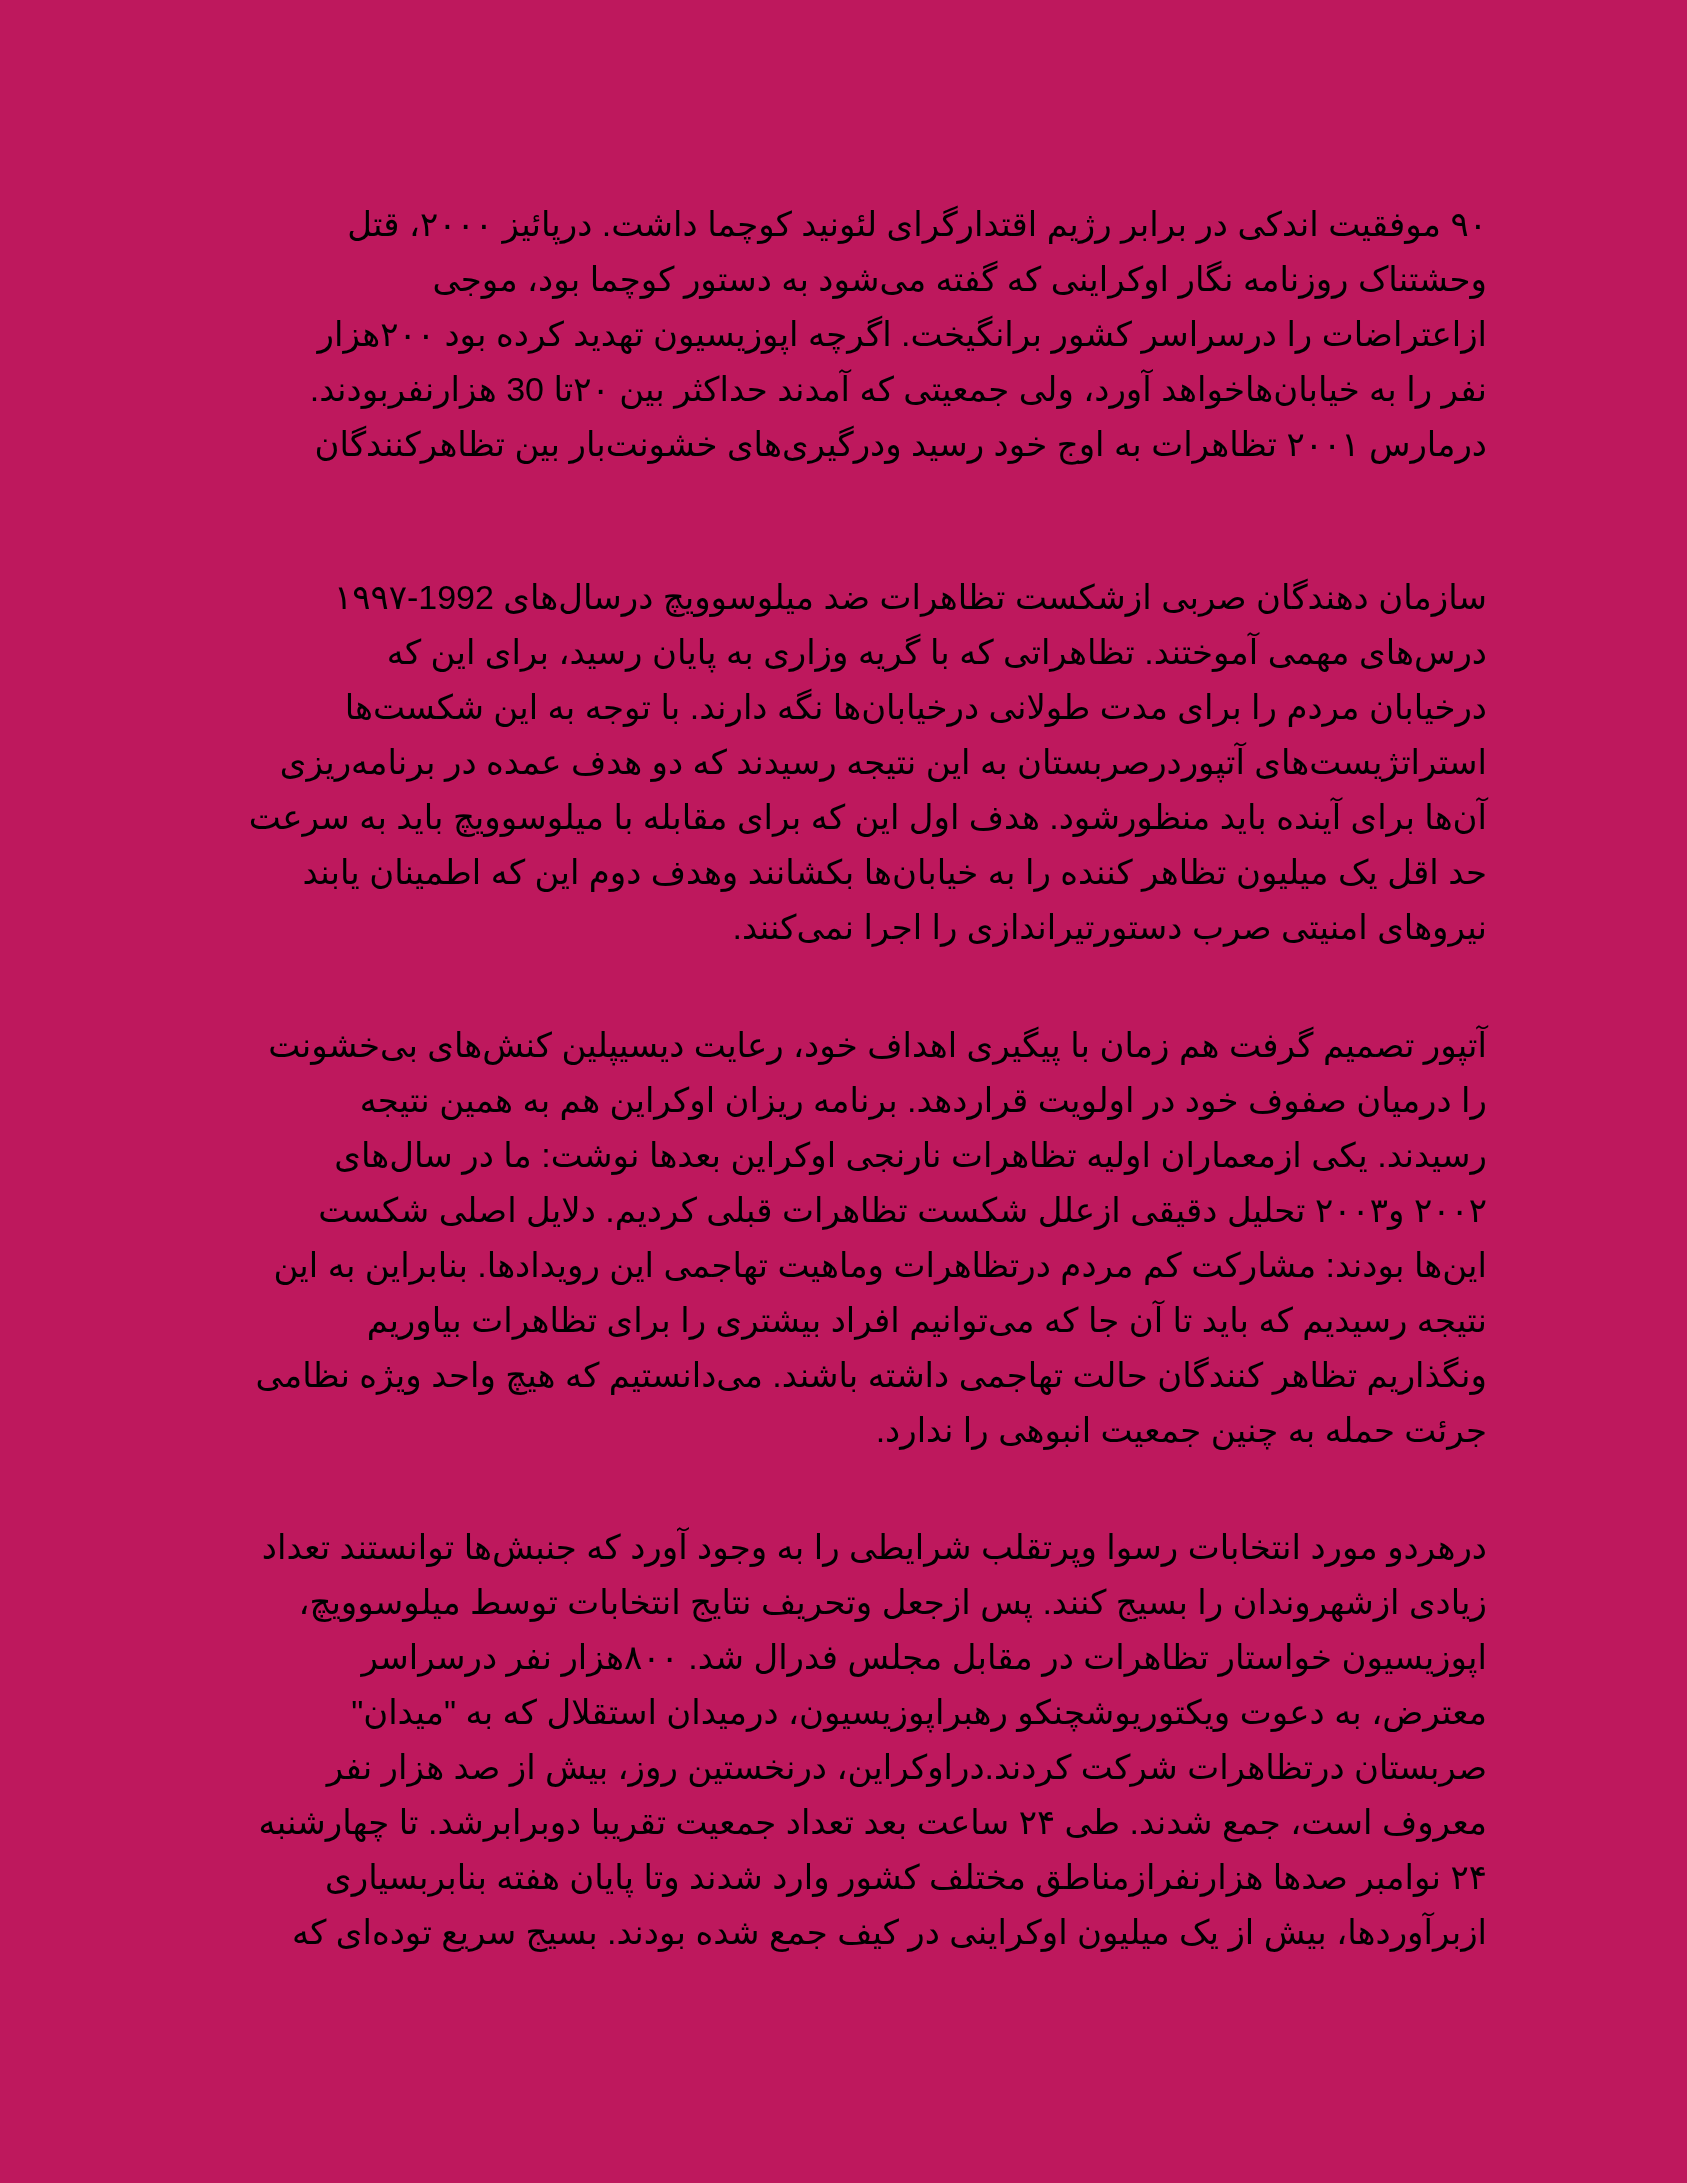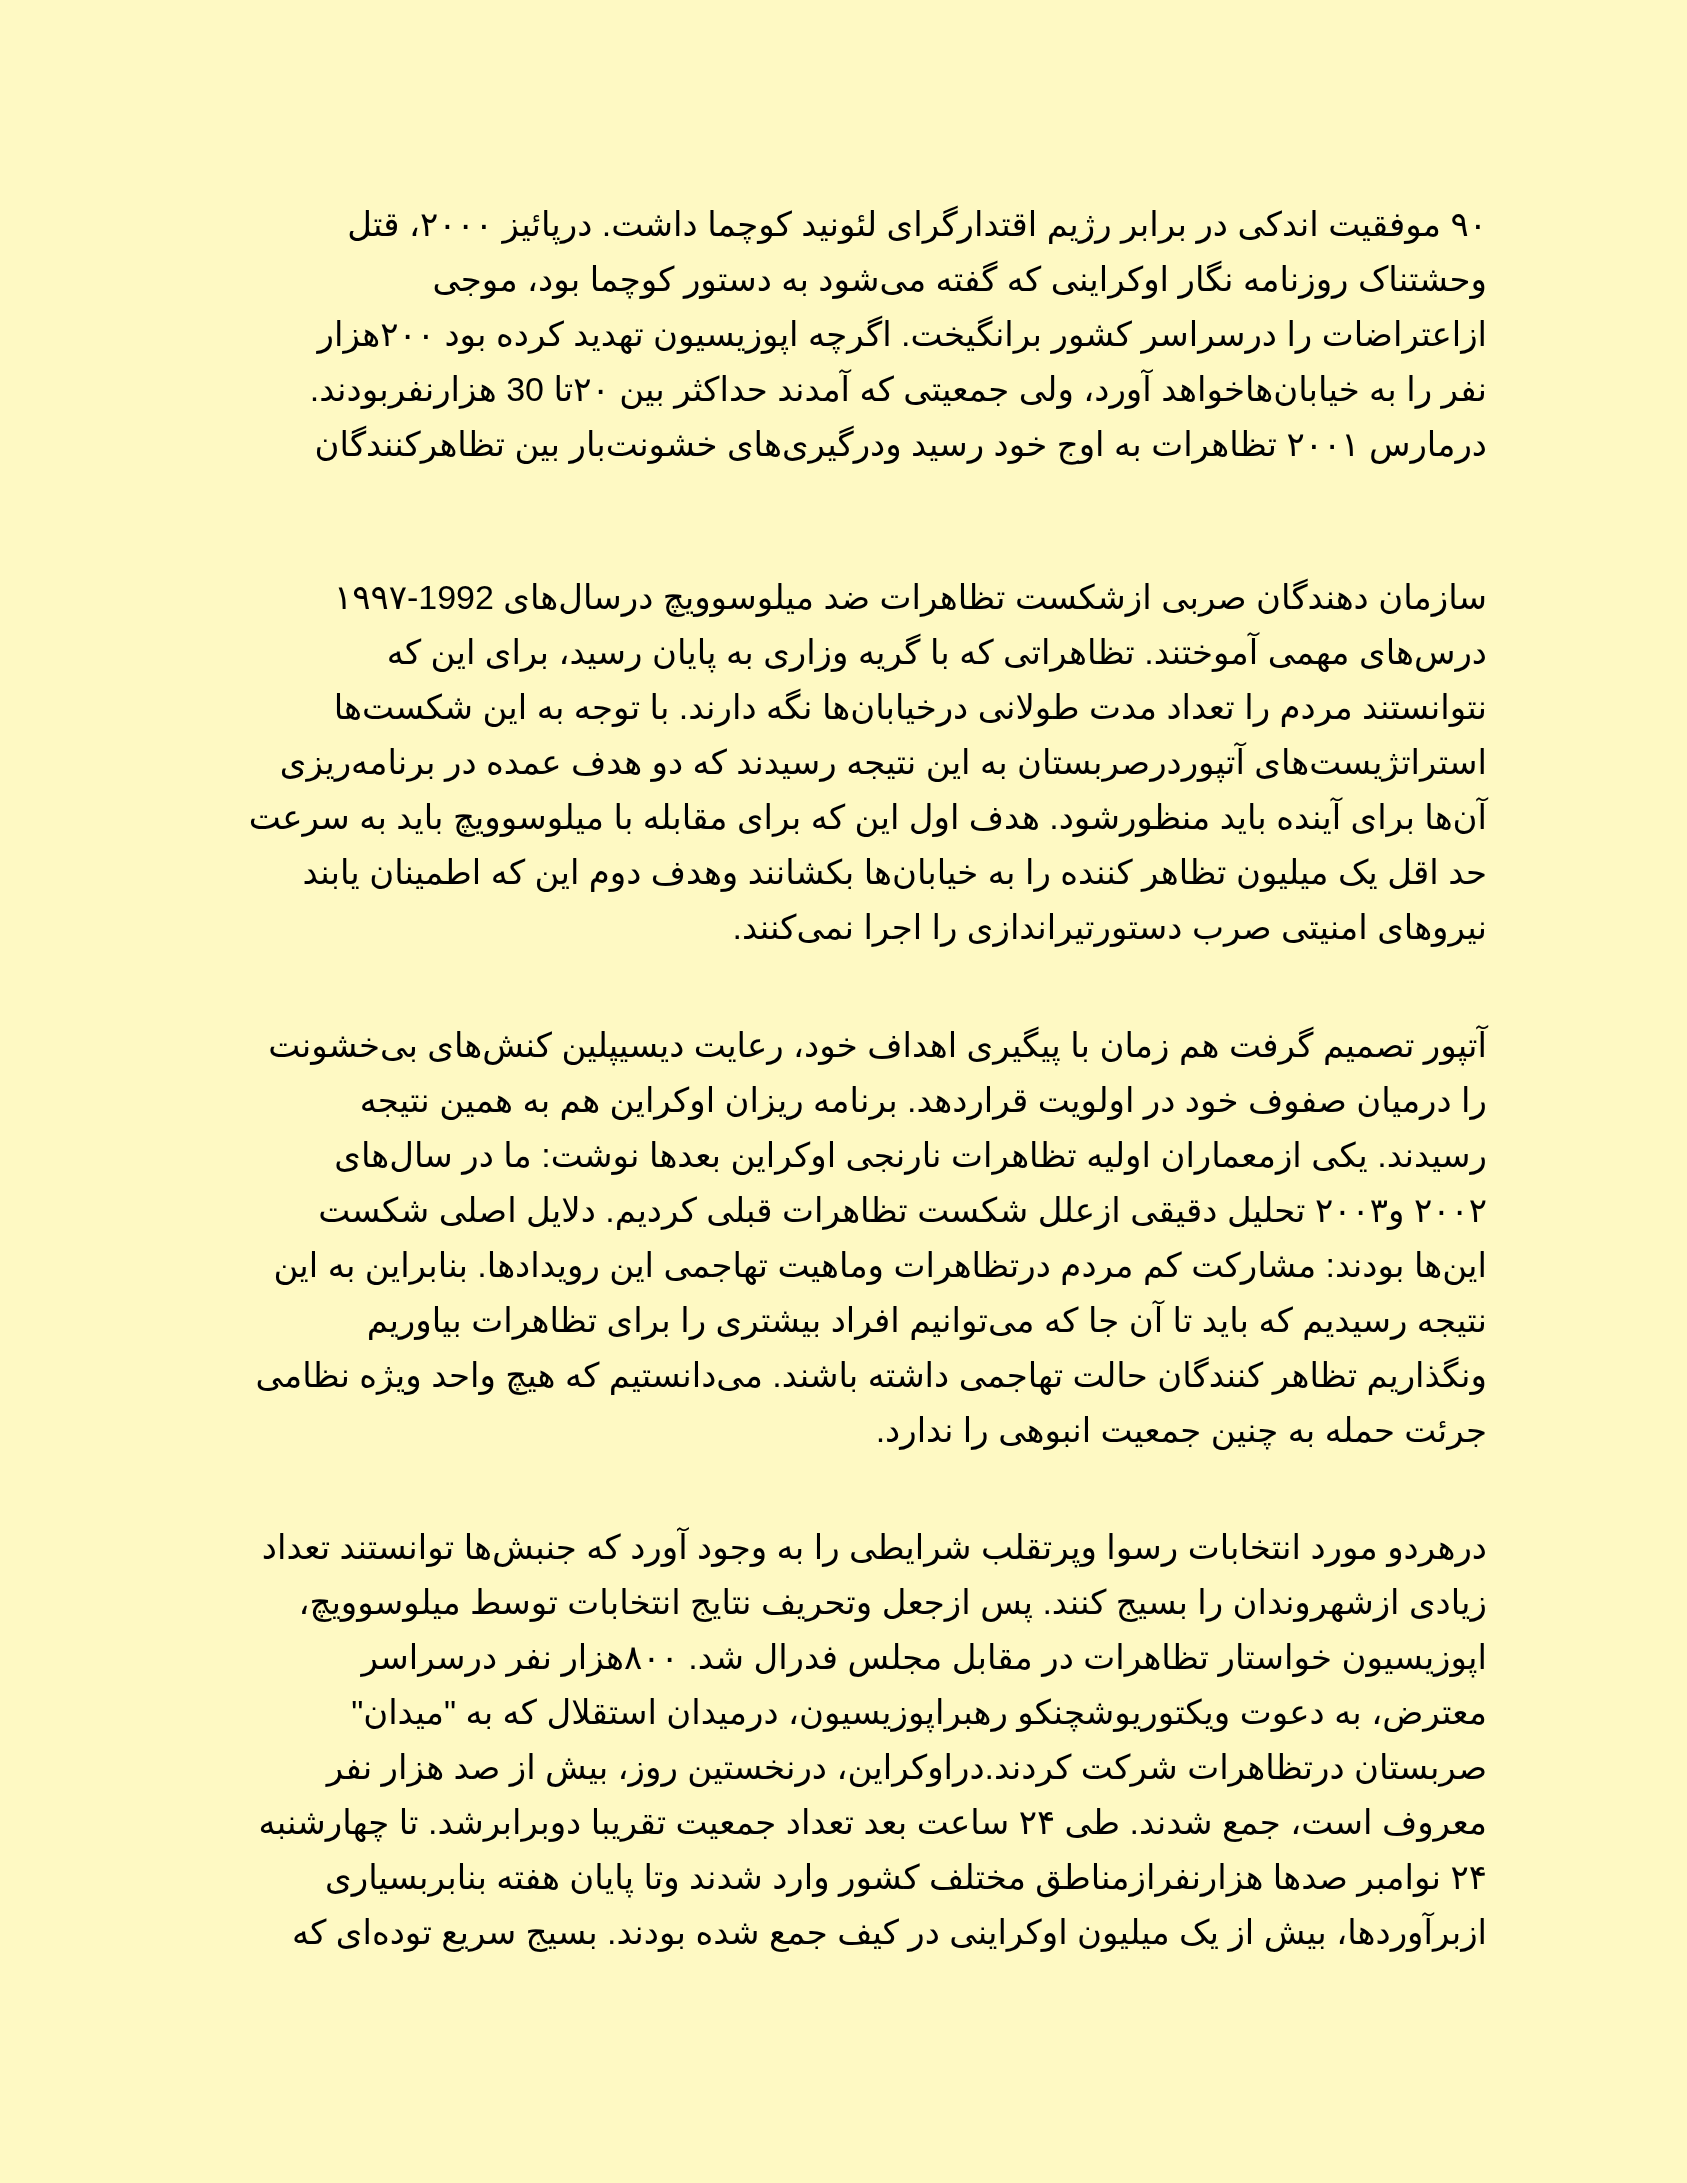--- a/index.html
+++ b/index.html
@@ -1,21 +1,21 @@
 <!DOCTYPE html>
 <html style="font-size:10.6px"><head>
 <meta charset="utf-8">
 <style>
   html, body { margin: 0; padding: 0; background: #ffffff; }
   body {
     width: 1687px; height: 2183px; position: relative; overflow: hidden;
     font-family: "Liberation Sans", "DejaVu Sans", sans-serif;
     color: #000000;
   }
-  .page { position: absolute; left: 0; top: 0; width: 1687px; height: 2183px; background: #fef9c3; }
+  .page { position: absolute; left: 0; top: 0; width: 1687px; height: 2183px; background: #be185d; }
   .para { position: absolute; left: 185px; width: 1302px; direction: rtl; }
   .line {
     display: block; height: 55px; line-height: 55px;
     font-size: 34px; text-align: right; white-space: nowrap;
     unicode-bidi: plaintext;
   }
   #p1 { top: 197px; }
   #p2 { top: 570px; }
   #p3 { top: 1018px; }
   #p4 { top: 1520px; }
@@ -29,21 +29,21 @@
     <span class="line">۹۰ موفقیت اندکی در برابر رژیم اقتدارگرای لئونید کوچما داشت. درپائیز ۲۰۰۰، قتل</span>
     <span class="line">وحشتناک روزنامه نگار اوکراینی که گفته می‌شود به دستور کوچما بود، موجی</span>
     <span class="line">ازاعتراضات را درسراسر کشور برانگیخت. اگرچه اپوزیسیون تهدید کرده بود ۲۰۰هزار</span>
     <span class="line">نفر را به خیابان‌هاخواهد آورد، ولی جمعیتی که آمدند حداکثر بین ۲۰تا 30 هزارنفربودند.</span>
     <span class="line">درمارس ۲۰۰۱ تظاهرات به اوج خود رسید ودرگیری‌های خشونت‌بار بین تظاهرکنندگان</span>
   </div>
 
   <div class="para" id="p2">
     <span class="line">سازمان دهندگان صربی ازشکست تظاهرات ضد میلوسوویچ درسال‌های 1992-۱۹۹۷</span>
     <span class="line">درس‌های مهمی آموختند. تظاهراتی که با گریه وزاری به پایان رسید، برای این که</span>
-    <span class="line">نتوانستند مردم را تعداد مدت طولانی درخیابان‌ها نگه دارند. با توجه به این شکست‌ها</span>
+    <span class="line">درخیابان مردم را برای مدت طولانی درخیابان‌ها نگه دارند. با توجه به این شکست‌ها</span>
     <span class="line">استراتژیست‌های آتپوردرصربستان به این نتیجه رسیدند که دو هدف عمده در برنامه‌ریزی</span>
     <span class="line">آن‌ها برای آینده باید منظورشود. هدف اول این که برای مقابله با میلوسوویچ باید به سرعت</span>
     <span class="line">حد اقل یک میلیون تظاهر کننده را به خیابان‌ها بکشانند وهدف دوم این که اطمینان یابند</span>
     <span class="line">نیروهای امنیتی صرب دستورتیراندازی را اجرا نمی‌کنند.</span>
   </div>
 
   <div class="para" id="p3">
     <span class="line">آتپور تصمیم گرفت هم زمان با پیگیری اهداف خود، رعایت دیسیپلین کنش‌های بی‌خشونت</span>
     <span class="line">را درمیان صفوف خود در اولویت قراردهد. برنامه ریزان اوکراین هم به همین نتیجه</span>
     <span class="line">رسیدند. یکی ازمعماران اولیه تظاهرات نارنجی اوکراین بعدها نوشت: ما در سال‌های</span>

